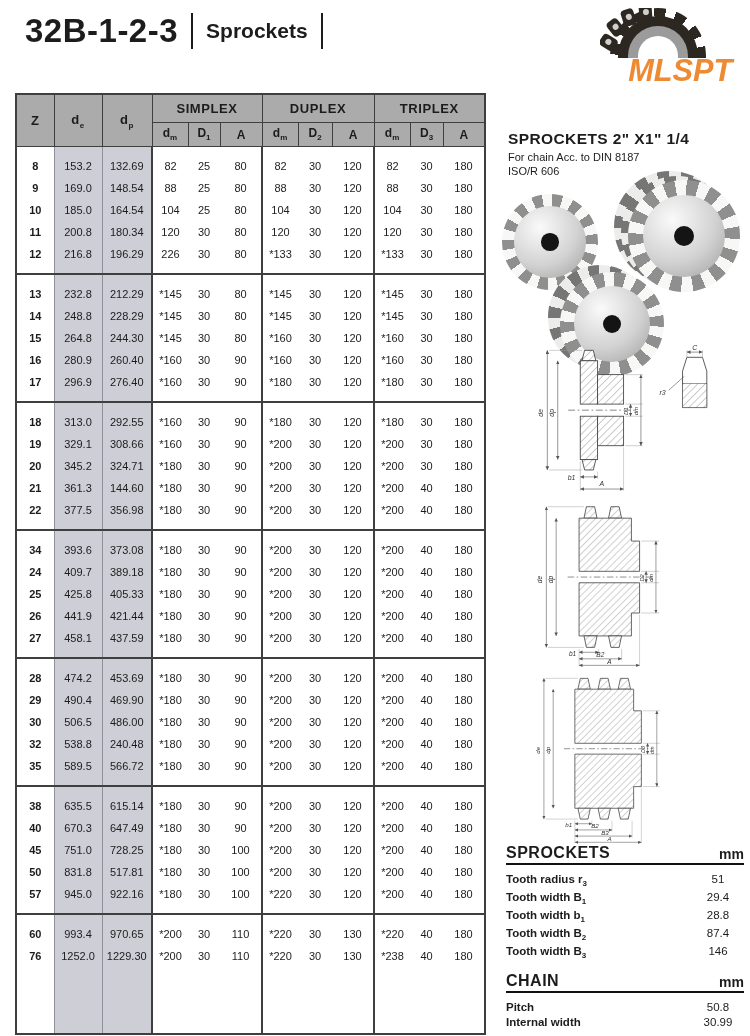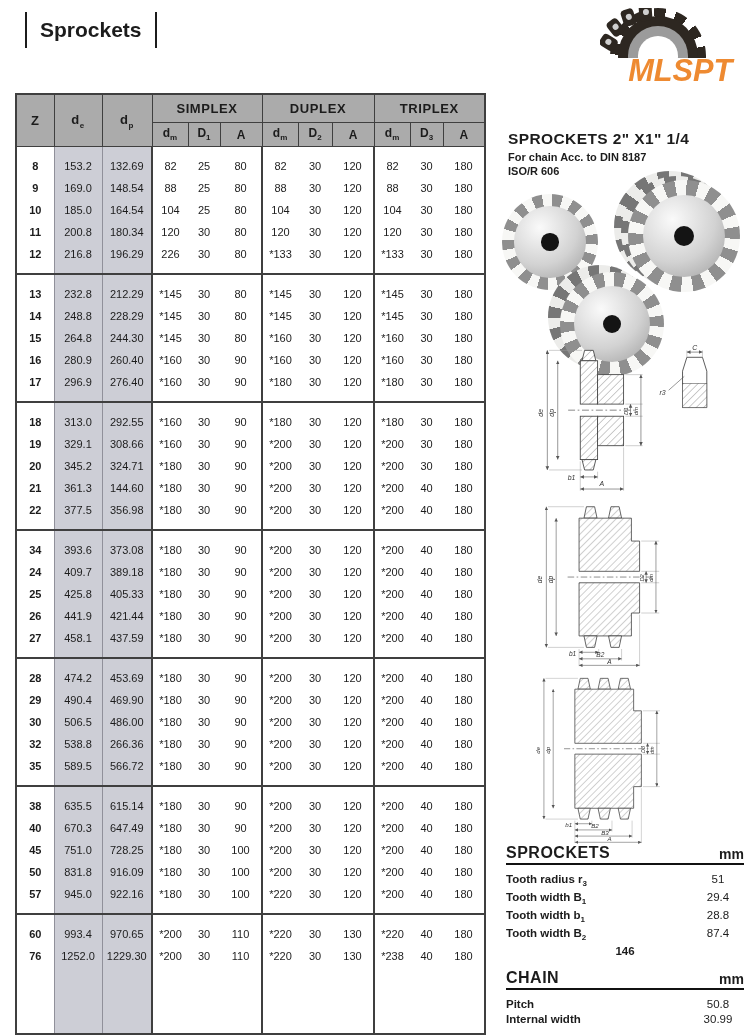--- a/index.html
+++ b/index.html
@@ -42,21 +42,21 @@
   td.cdp{border-right:2px solid #3f3f3f;}
   td.cE{border-right:2px solid #3f3f3f;}
   tbody.grp{border-top:2px solid #3f3f3f;}
   tr.sp td{height:8px;}
   tr.spend td{height:66px;}
 
   
   .right-col{position:absolute;left:502px;top:130px;width:242px;}
   .r-head{position:absolute;top:0;left:6px;}
   .r-title{font-size:15.5px;font-weight:bold;letter-spacing:.4px;}
-  .r-sub{font-size:11px;font-weight:bold;margin-top:3px;line-height:1.25;}
+  .r-sub{font-size:11px;font-weight:normal;margin-top:3px;line-height:1.25;}
 
   .photos{position:absolute;left:0;top:50px;width:242px;height:205px;}
   .sprocket{position:absolute;}
   .teeth{inset:0;background:repeating-conic-gradient(from 3deg,#8f8f8f 0deg 13deg,#f7f7f5 13deg 25.7deg);}
   .ghost{width:100%;height:100%;background:repeating-conic-gradient(from 12deg,#767676 0deg 13deg,#ececea 13deg 25.7deg);}
   .face{inset:13%;background:radial-gradient(circle at 36% 30%,#fafafa,#d2d2d2 55%,#9e9e9e);}
   .hole{left:41%;top:41%;width:18%;height:18%;background:#141414;}
   .s1{left:0;top:14px;width:96px;height:96px;}
   .s3{left:126px;top:0;width:112px;height:112px;}
   .s2{left:58px;top:92px;width:104px;height:104px;}
@@ -84,20 +84,21 @@
   .spec-row span:first-child{flex:1;font-weight:bold;}
   .spec-row .val{width:52px;text-align:center;}
   .spec-row sub{font-size:8px;}
 </style>
 </head>
 <body>
 
 <div class="page">
 
   <div class="title-row">
+    <div class="page-title">32B-1-2-3</div>
     <div class="tbar"></div>
     <div class="page-subtitle">Sprockets</div>
     <div class="tbar"></div>
   </div>
 
   <div class="logo">
     <div class="logo-gear">
       <div class="ring lg-teeth"></div>
       <div class="ring lg-ring"></div>
       <div class="ring lg-gray"></div>
@@ -600,21 +601,21 @@
             <td class="c">*200</td>
             <td class="c">30</td>
             <td class="cE">120</td>
             <td class="c">*200</td>
             <td class="c">40</td>
             <td class="cR">180</td>
           </tr>
           <tr>
             <td class="cz">32</td>
             <td class="cde">538.8</td>
-            <td class="cdp">266.36</td>
+            <td class="cdp">240.48</td>
             <td class="c">*180</td>
             <td class="c">30</td>
             <td class="cE">90</td>
             <td class="c">*200</td>
             <td class="c">30</td>
             <td class="cE">120</td>
             <td class="c">*200</td>
             <td class="c">40</td>
             <td class="cR">180</td>
           </tr>
@@ -700,21 +701,21 @@
             <td class="c">*200</td>
             <td class="c">30</td>
             <td class="cE">120</td>
             <td class="c">*200</td>
             <td class="c">40</td>
             <td class="cR">180</td>
           </tr>
           <tr>
             <td class="cz">50</td>
             <td class="cde">831.8</td>
-            <td class="cdp">916.09</td>
+            <td class="cdp">517.81</td>
             <td class="c">*180</td>
             <td class="c">30</td>
             <td class="cE">100</td>
             <td class="c">*200</td>
             <td class="c">30</td>
             <td class="cE">120</td>
             <td class="c">*200</td>
             <td class="c">40</td>
             <td class="cR">180</td>
           </tr>
@@ -1014,20 +1015,21 @@
           </div>
           <div class="spec-row">
             <span>Tooth width b<sub>1</sub></span>
             <span class="val">28.8</span>
           </div>
           <div class="spec-row">
             <span>Tooth width B<sub>2</sub></span>
             <span class="val">87.4</span>
           </div>
           <div class="spec-row">
+            <span>Tooth width B<sub>3</sub></span>
             <span class="val">146</span>
           </div>
         </div>
 
       <div class="spec-head">
         <span class="st">CHAIN</span>
         <span class="su">mm</span>
       </div>
       <div class="spec-rows">
           <div class="spec-row">

